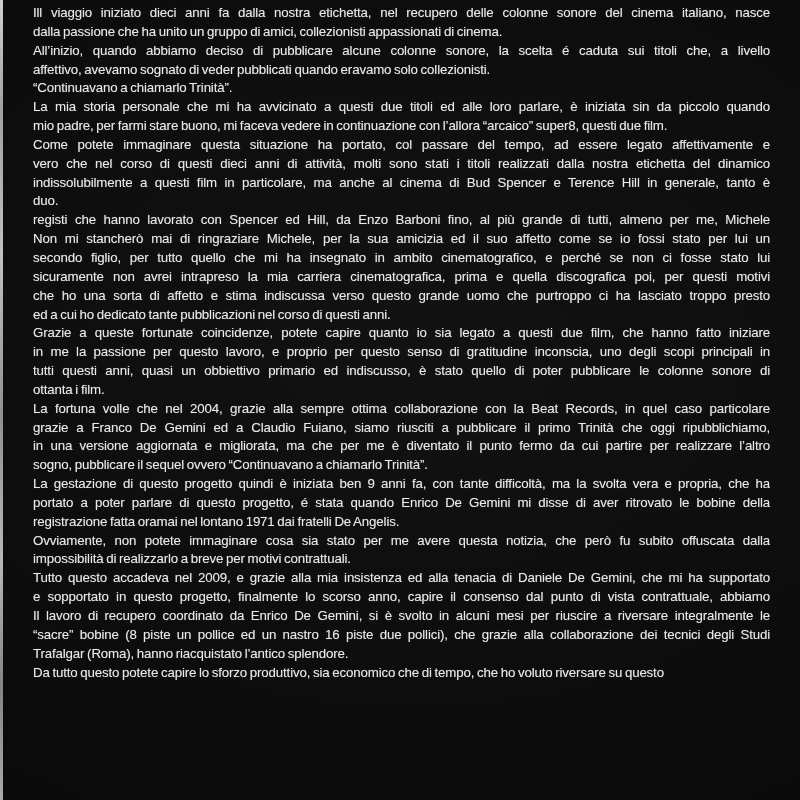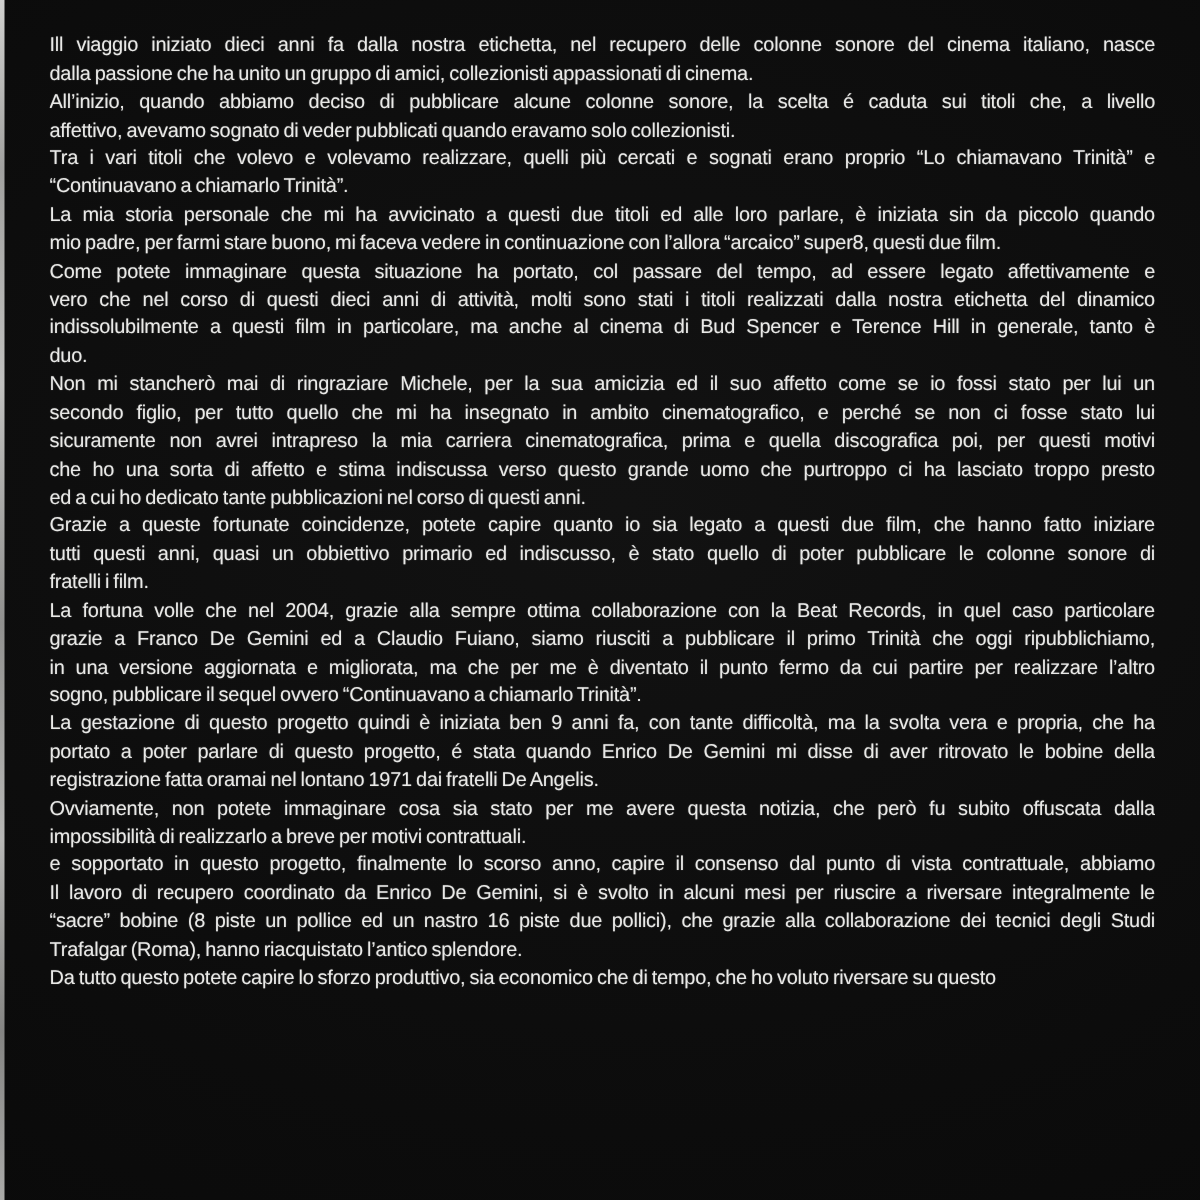--- a/index.html
+++ b/index.html
@@ -27,21 +27,21 @@
     width: 3px;
     height: 800px;
     background: linear-gradient(180deg,
       #e2e2e0 0%, #aeaeac 14%, #d0d0ce 32%, #9c9c9a 52%,
       #c6c6c4 70%, #8f8f8d 86%, #b8b8b6 100%);
     opacity: 0.92;
   }
   .liner-notes-text {
     position: absolute;
     left: 33px;
-    top: 21px;
+    top: 4px;
     width: 737px;
     color: #e9e9e7;
     font-size: 13.3px;
     font-weight: 400;
     letter-spacing: -0.15px;
     word-spacing: -0.8px;
     text-shadow: 0 0 1px rgba(255,255,255,0.35);
   }
   .line {
     height: 18.85px;
@@ -58,44 +58,46 @@
 </head>
 <body>
 
 <div class="scan-page">
   <div class="page-edge"></div>
   <div class="liner-notes-text">
       <div class="line">Ill viaggio iniziato dieci anni fa dalla nostra etichetta, nel recupero delle colonne sonore del cinema italiano, nasce</div>
       <div class="line last">dalla passione che ha unito un gruppo di amici, collezionisti appassionati di cinema.</div>
       <div class="line">All’inizio, quando abbiamo deciso di pubblicare alcune colonne sonore, la scelta é caduta sui titoli che, a livello</div>
       <div class="line last">affettivo, avevamo sognato di veder pubblicati quando eravamo solo collezionisti.</div>
-      <div class="line">Tra i vari titoli che volevo e volevamo realizzare, quelli più cercati e sognati erano proprio “Lo chiamavano Trinità” e</div>
       <div class="line last">“Continuavano a chiamarlo Trinità”.</div>
       <div class="line">La mia storia personale che mi ha avvicinato a questi due titoli ed alle loro parlare, è iniziata sin da piccolo quando</div>
       <div class="line last">mio padre, per farmi stare buono, mi faceva vedere in continuazione con l’allora “arcaico” super8, questi due film.</div>
       <div class="line">Come potete immaginare questa situazione ha portato, col passare del tempo, ad essere legato affettivamente e</div>
       <div class="line">vero che nel corso di questi dieci anni di attività, molti sono stati i titoli realizzati dalla nostra etichetta del dinamico</div>
       <div class="line">indissolubilmente a questi film in particolare, ma anche al cinema di Bud Spencer e Terence Hill in generale, tanto è</div>
       <div class="line last">duo.</div>
+      <div class="line">registi che hanno lavorato con Spencer ed Hill, da Enzo Barboni fino, al più grande di tutti, almeno per me, Michele</div>
       <div class="line">Non mi stancherò mai di ringraziare Michele, per la sua amicizia ed il suo affetto come se io fossi stato per lui un</div>
       <div class="line">secondo figlio, per tutto quello che mi ha insegnato in ambito cinematografico, e perché se non ci fosse stato lui</div>
       <div class="line">sicuramente non avrei intrapreso la mia carriera cinematografica, prima e quella discografica poi, per questi motivi</div>
       <div class="line">che ho una sorta di affetto e stima indiscussa verso questo grande uomo che purtroppo ci ha lasciato troppo presto</div>
       <div class="line last">ed a cui ho dedicato tante pubblicazioni nel corso di questi anni.</div>
       <div class="line">Grazie a queste fortunate coincidenze, potete capire quanto io sia legato a questi due film, che hanno fatto iniziare</div>
+      <div class="line">in me la passione per questo lavoro, e proprio per questo senso di gratitudine inconscia, uno degli scopi principali in</div>
       <div class="line">tutti questi anni, quasi un obbiettivo primario ed indiscusso, è stato quello di poter pubblicare le colonne sonore di</div>
-      <div class="line last">fratelli i film.</div>
+      <div class="line last">ottanta i film.</div>
       <div class="line">La fortuna volle che nel 2004, grazie alla sempre ottima collaborazione con la Beat Records, in quel caso particolare</div>
       <div class="line">grazie a Franco De Gemini ed a Claudio Fuiano, siamo riusciti a pubblicare il primo Trinità che oggi ripubblichiamo,</div>
       <div class="line">in una versione aggiornata e migliorata, ma che per me è diventato il punto fermo da cui partire per realizzare l’altro</div>
       <div class="line last">sogno, pubblicare il sequel ovvero “Continuavano a chiamarlo Trinità”.</div>
       <div class="line">La gestazione di questo progetto quindi è iniziata ben 9 anni fa, con tante difficoltà, ma la svolta vera e propria, che ha</div>
       <div class="line">portato a poter parlare di questo progetto, é stata quando Enrico De Gemini mi disse di aver ritrovato le bobine della</div>
       <div class="line last">registrazione fatta oramai nel lontano 1971 dai fratelli De Angelis.</div>
       <div class="line">Ovviamente, non potete immaginare cosa sia stato per me avere questa notizia, che però fu subito offuscata dalla</div>
       <div class="line last">impossibilità di realizzarlo a breve per motivi contrattuali.</div>
+      <div class="line">Tutto questo accadeva nel 2009, e grazie alla mia insistenza ed alla tenacia di Daniele De Gemini, che mi ha supportato</div>
       <div class="line">e sopportato in questo progetto, finalmente lo scorso anno, capire il consenso dal punto di vista contrattuale, abbiamo</div>
       <div class="line">Il lavoro di recupero coordinato da Enrico De Gemini, si è svolto in alcuni mesi per riuscire a riversare integralmente le</div>
       <div class="line">“sacre” bobine (8 piste un pollice ed un nastro 16 piste due pollici), che grazie alla collaborazione dei tecnici degli Studi</div>
       <div class="line last">Trafalgar (Roma), hanno riacquistato l’antico splendore.</div>
       <div class="line last">Da tutto questo potete capire lo sforzo produttivo, sia economico che di tempo, che ho voluto riversare su questo</div>
     </div>
 </div>
 
 </body></html>

